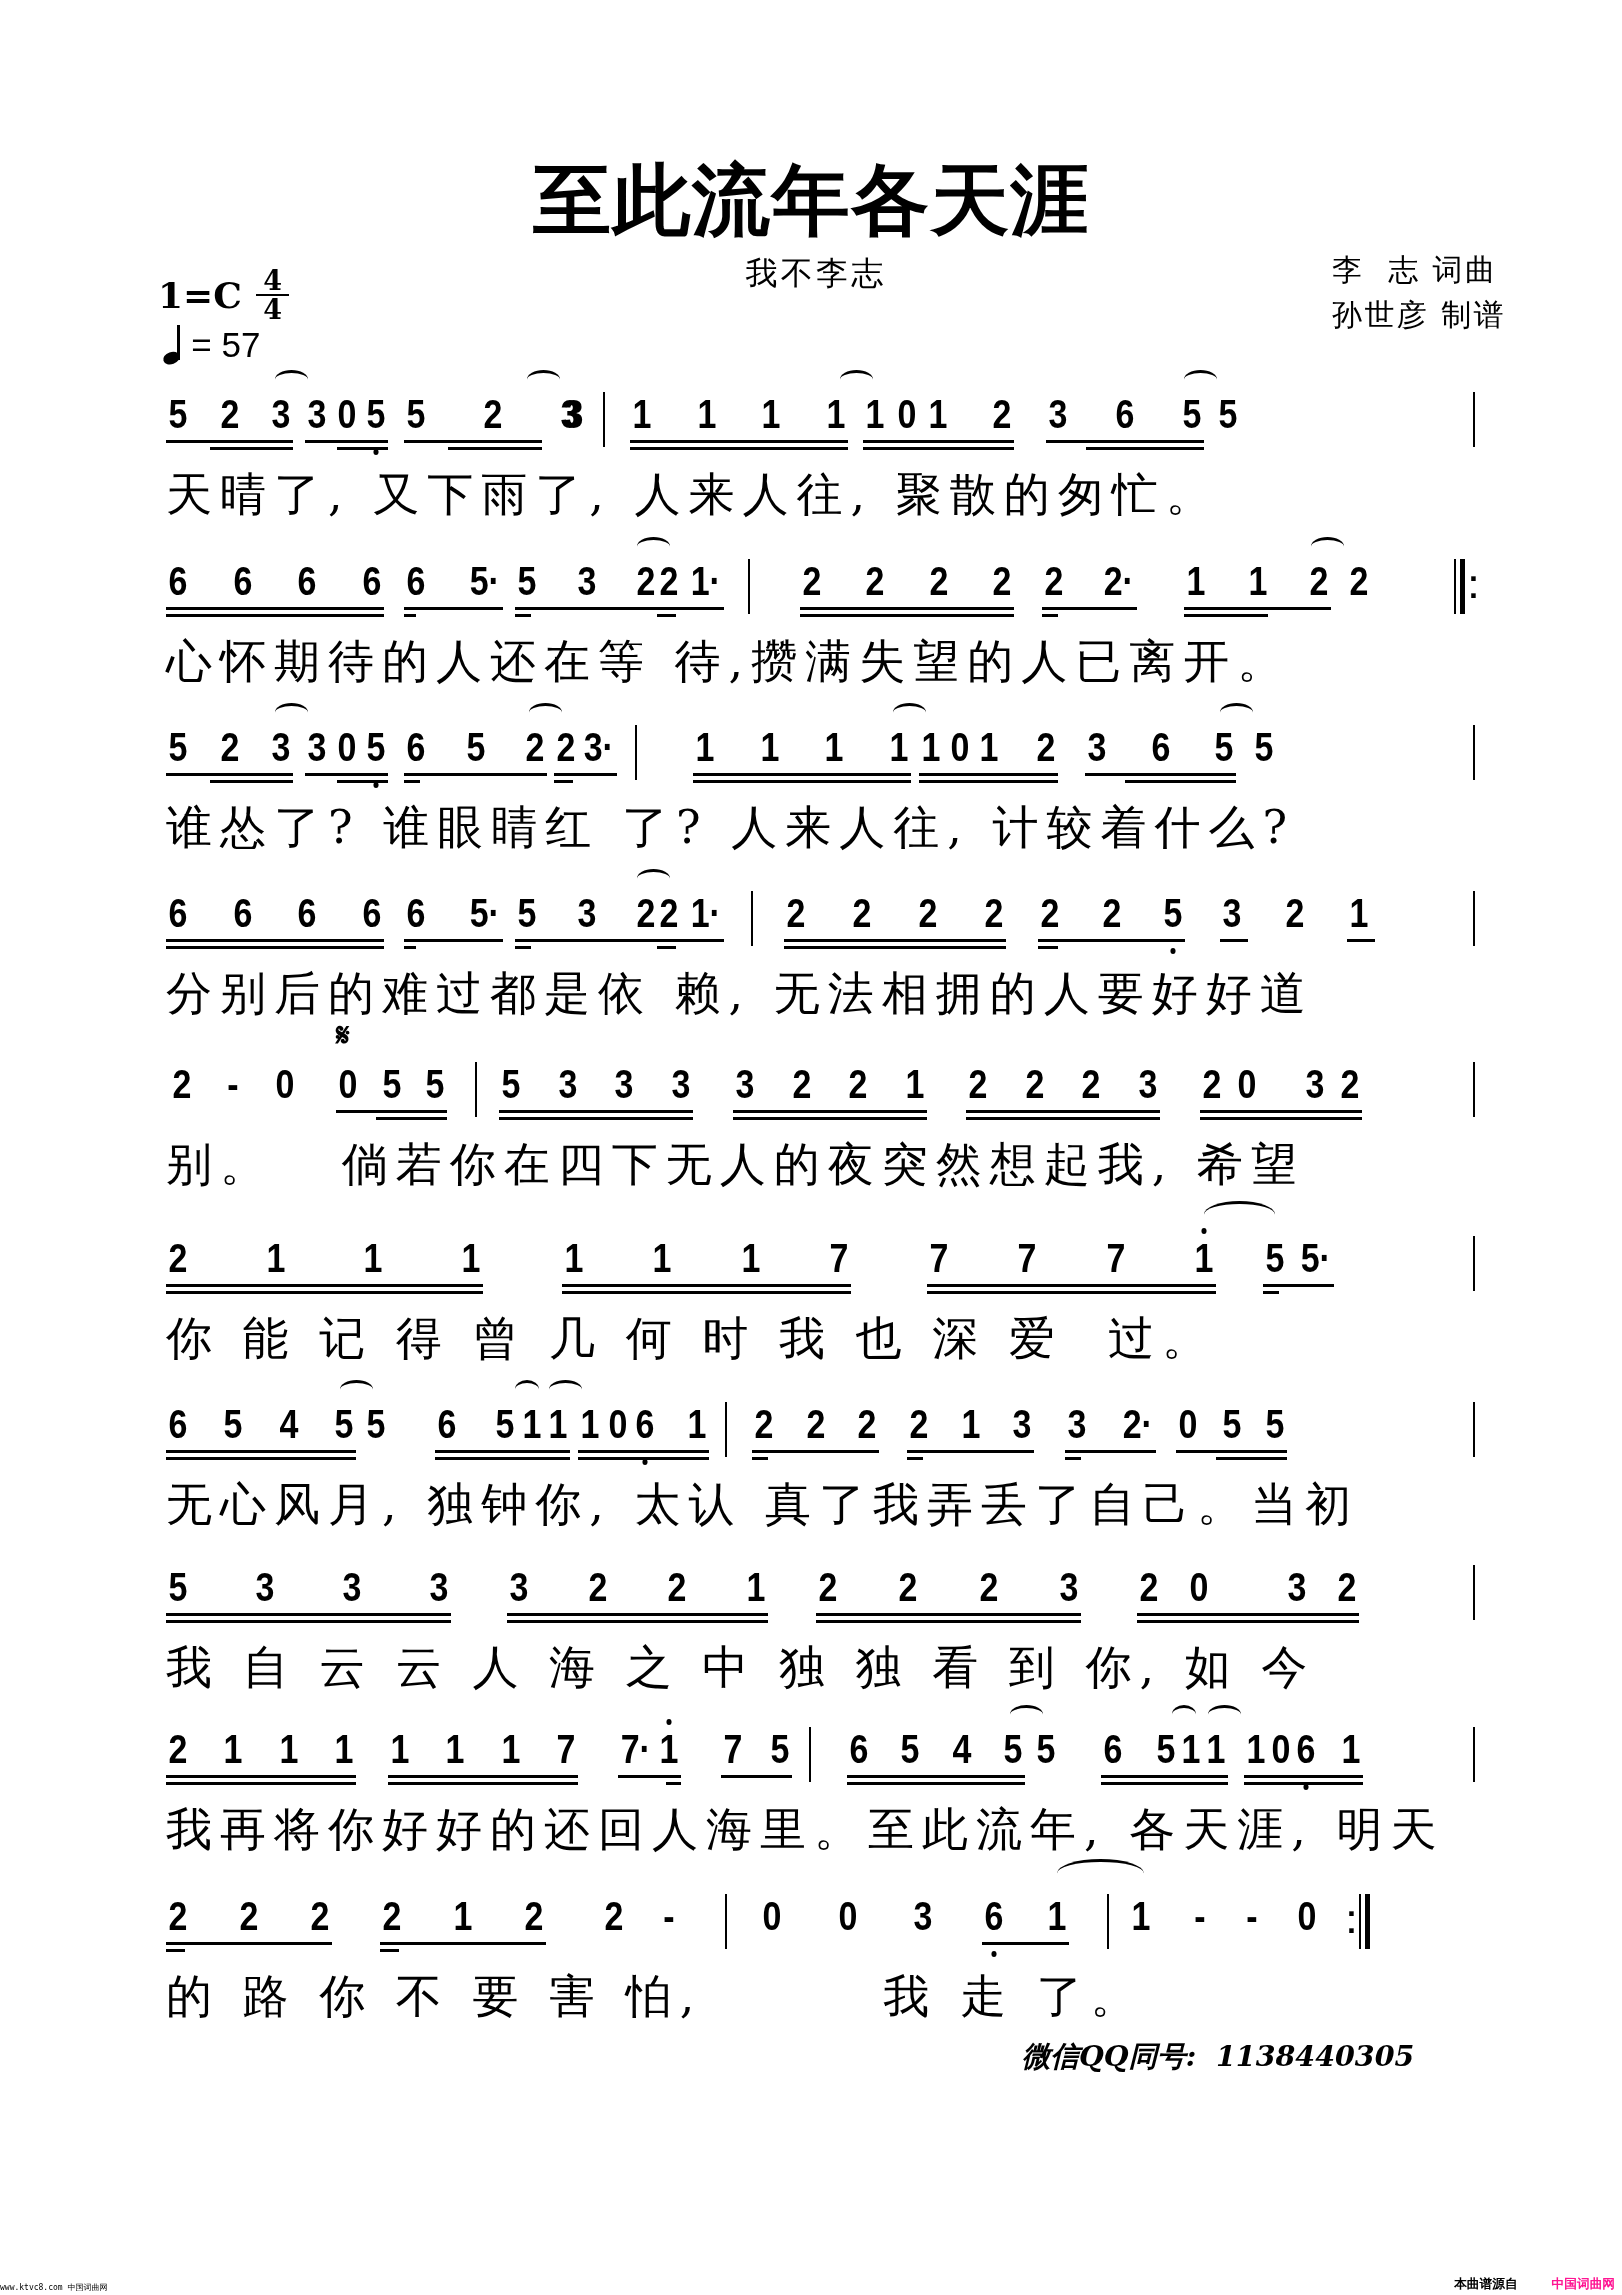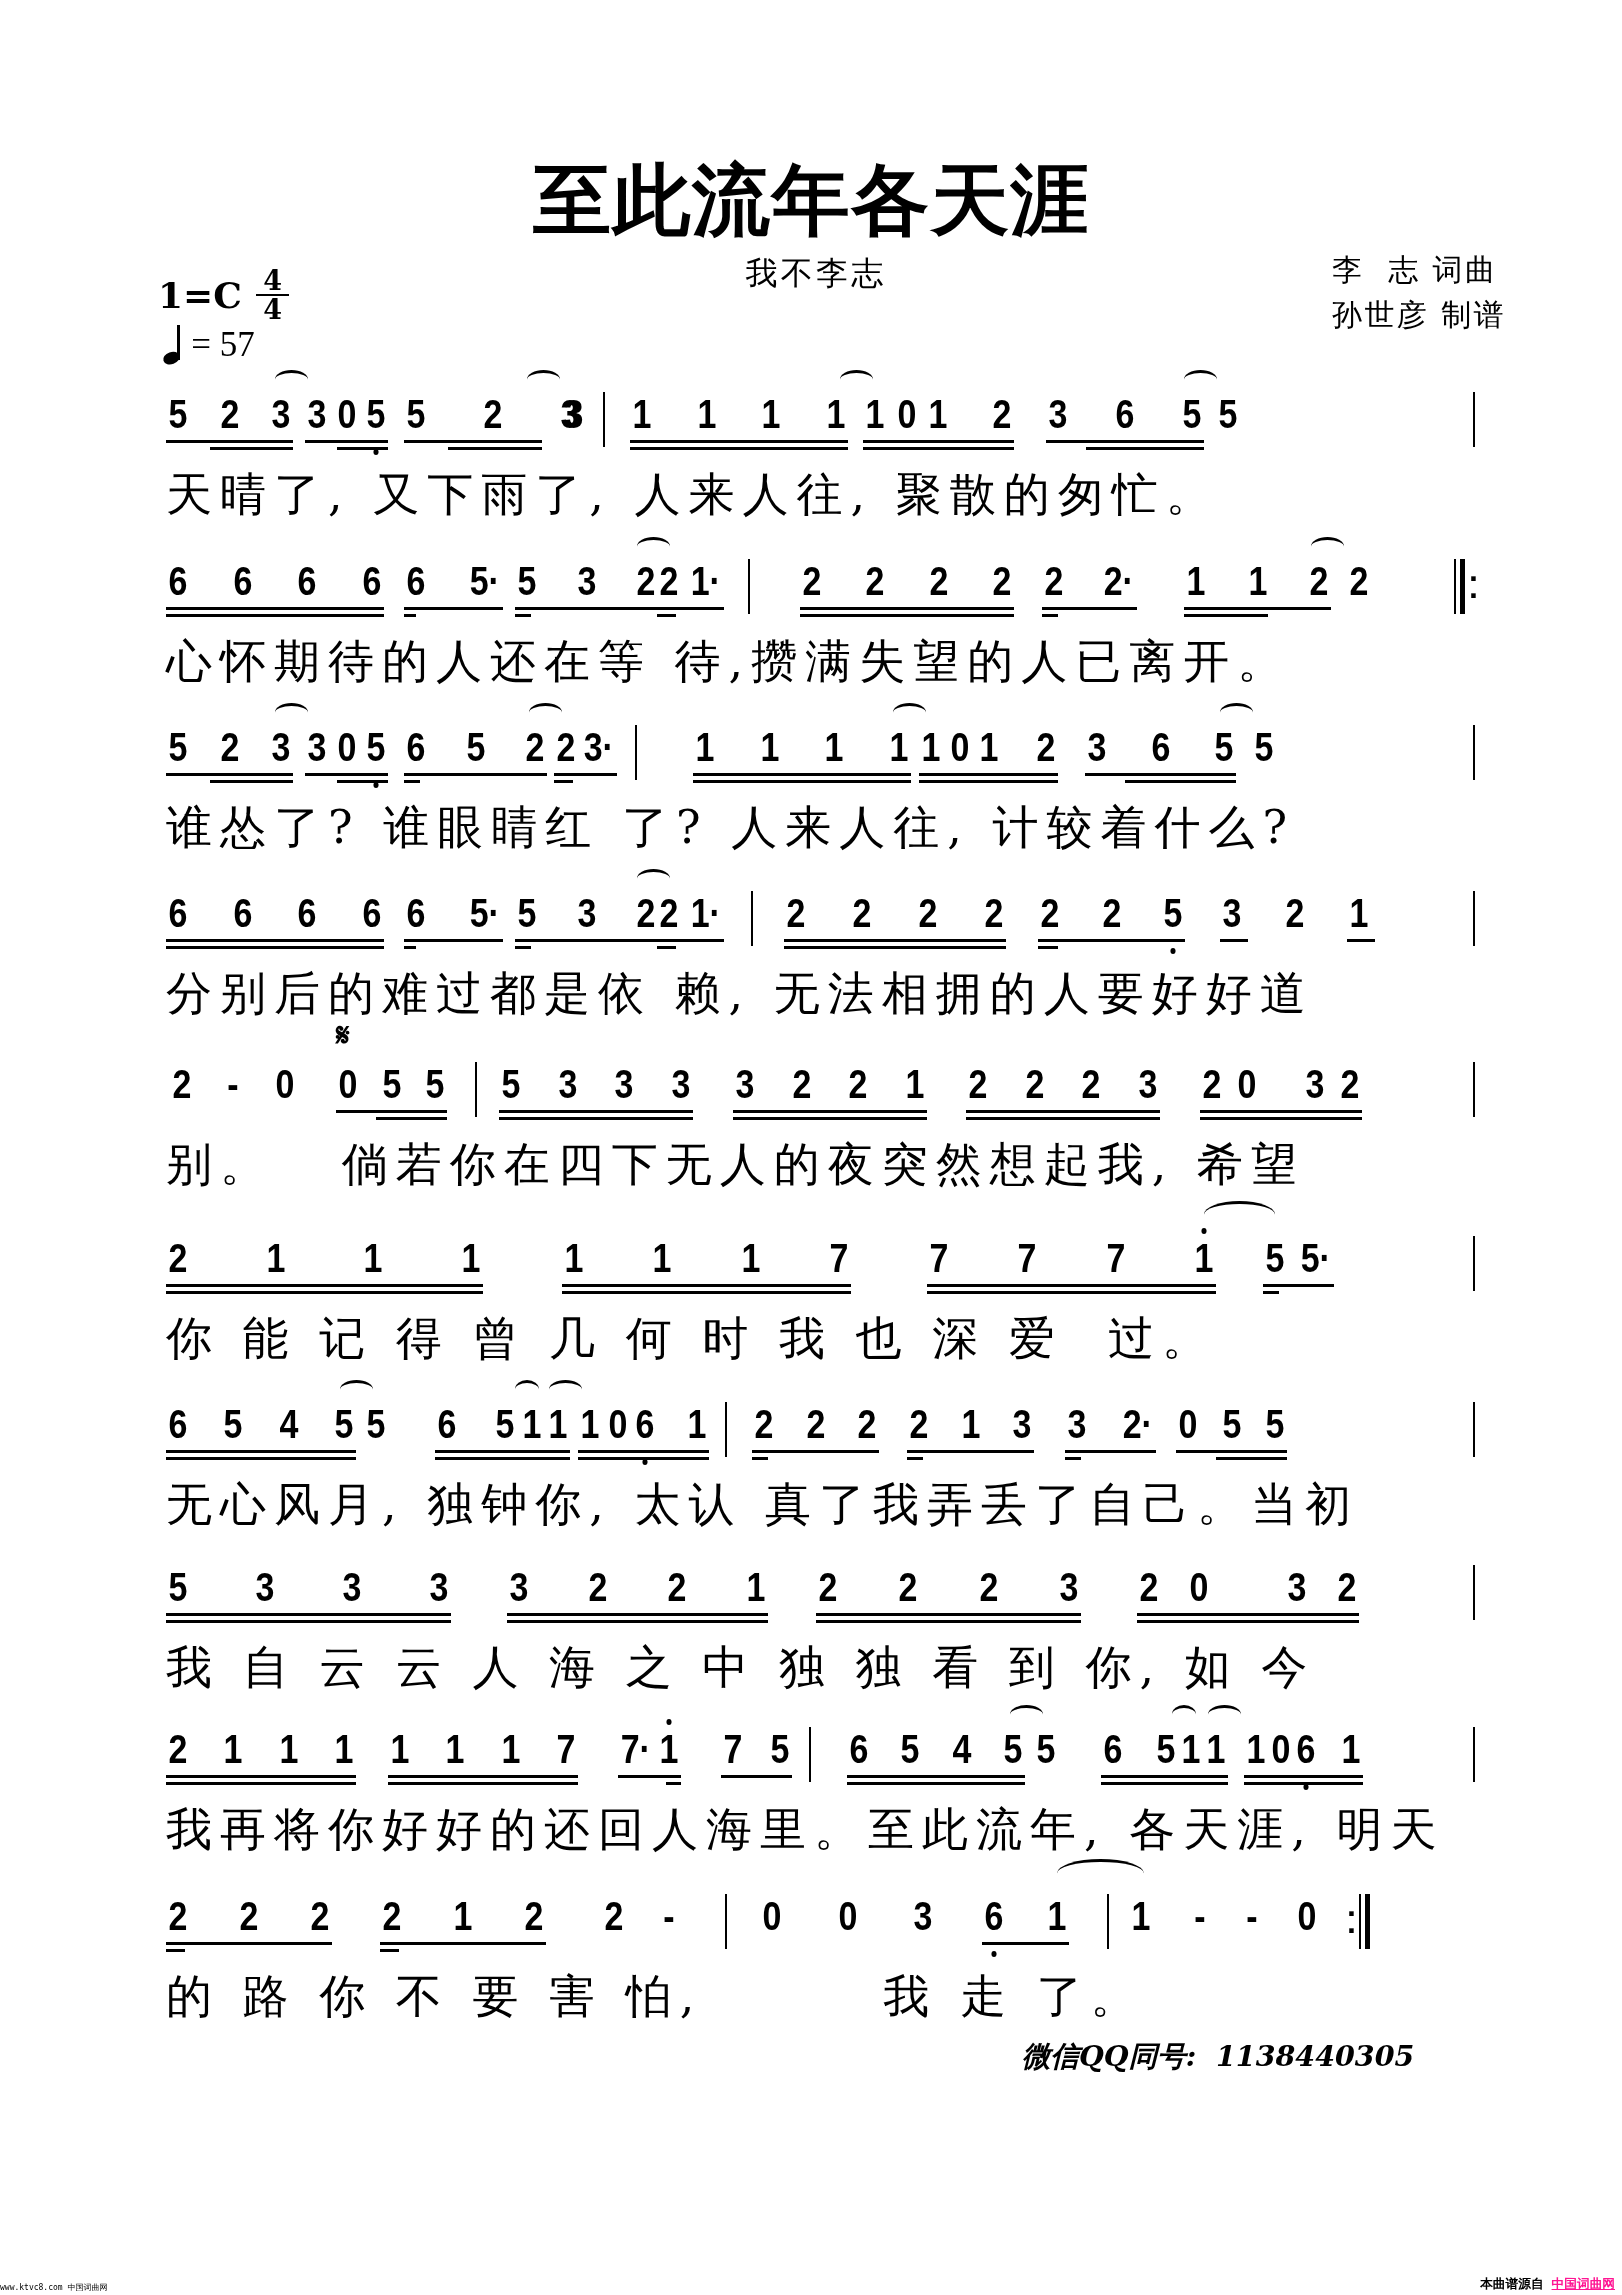--- a/index.html
+++ b/index.html
@@ -8,21 +8,21 @@
   .title { position: absolute; left: 0; width: 1623px; top: 149px; text-align: center;
     font-family: "DejaVu Serif", serif; font-weight: bold; font-size: 78px; letter-spacing: 1.6px; }
   .subtitle { position: absolute; left: 697px; top: 252px; width: 238px; text-align: center;
     font-family: "DejaVu Serif", serif; font-size: 32px; letter-spacing: 3.2px; }
   .credit { position: absolute; left: 1332px; font-family: "DejaVu Serif", serif; font-size: 30px; letter-spacing: 2.4px; white-space: pre; }
   .credit.c1 { top: 250px; }
   .credit.c2 { top: 295px; }
   .key { position: absolute; left: 158px; top: 268px; font-family: "DejaVu Serif", serif; font-weight: bold; font-size: 36px; display: flex; align-items: center; }
   .key .frac { display: inline-flex; flex-direction: column; align-items: center; margin-left: 14.3px; font-size: 27px; line-height: 25px; }
   .key .frac .bar { width: 33px; height: 2.4px; background: #000; margin: 0.8px 0; }
-  .tempo { position: absolute; left: 161px; top: 325px; font-family: Liberation Serif, serif; font-size: 35px; display: flex; align-items: flex-end; }
+  .tempo { position: absolute; left: 161px; top: 325px; font-family: Liberation Sans, sans-serif; font-size: 35px; display: flex; align-items: flex-end; }
   .tempo .qn { display: inline-block; position: relative; width: 24px; height: 40px; margin-right: 6.3px; }
   .tempo .qn .stem { position: absolute; left: 16px; top: 0; width: 3.2px; height: 35px; background: #000; }
   .tempo .qn .head { position: absolute; left: 1.6px; top: 27px; width: 17.4px; height: 12px; background: #000; border-radius: 50%; transform: rotate(-20deg); }
 
   .row { position: absolute; left: 166px; width: 1315px; }
   .notes { position: absolute; left: 0; top: 0; height: 71px; width: 1315px; }
   .lyrics { position: absolute; left: 0; top: 71px; width: 1315px; font-family: "DejaVu Serif", serif; font-size: 46px; letter-spacing: 8px; white-space: pre; line-height: 63px; }
   .meas { position: absolute; top: 0; height: 71px; display: flex; justify-content: space-between; align-items: flex-start; }
   .n { position: relative; font-family: "Liberation Sans", sans-serif; font-weight: bold; font-size: 40px; line-height: 44px; transform: scaleX(0.85); display: inline-block; text-align: center; min-width: 24px; }
   .ul1, .ul2 { position: absolute; left: 0; right: 0; height: 3.2px; background: #000; }
@@ -32,21 +32,21 @@
   .dblbar { position: absolute; top: 0; width: 11px; height: 55px; border-left: 2.4px solid #000; border-right: 5.5px solid #000; box-sizing: border-box; }
   .rptdots { position: absolute; top: 11px; width: 6.3px; font-family: "Liberation Sans", sans-serif; font-weight: bold; font-size: 32px; line-height: 17.4px; }
   .tie { position: absolute; top: -22px; height: 19px; border-top: 3.2px solid #000; border-radius: 50% 50% 0 0; box-sizing: border-box; }
   .segno { position: absolute; top: -46px; font-family: "DejaVu Serif", serif; font-size: 32px; font-weight: bold; }
   .dotbelow::after { content: ""; position: absolute; left: 50%; bottom: -19px; width: 6.3px; height: 6.3px; margin-left: -3.2px; background: #000; border-radius: 50%; }
   .dotabove::before { content: ""; position: absolute; left: 50%; top: -8px; width: 6.3px; height: 6.3px; margin-left: -3.2px; background: #000; border-radius: 50%; }
 
   .contact { position: absolute; left: 1022px; top: 2038px; font-family: "DejaVu Serif", serif; font-style: italic; font-weight: bold; font-size: 28.5px; white-space: pre; }
   .footer-left { position: absolute; left: 0; top: 2282px; font-family: "DejaVu Sans Mono", monospace; font-size: 8px; }
   .footer-right { position: absolute; right: 8px; top: 2276px; font-family: "DejaVu Sans", sans-serif; font-size: 12.7px; font-weight: bold; }
-  .footer-right .brand { color: #ff1493; margin-left: 8px; text-decoration: underline; }
+  .footer-right .brand { color: #ff1493; margin-left: 34px; }
 </style>
 </head>
 <body>
 
 <div class="page">
 
   <div class="title">至此流年各天涯</div>
   <div class="subtitle">我不李志</div>
   <div class="credit c1">李  志 词曲</div>
   <div class="credit c2">孙世彦 制谱</div>

